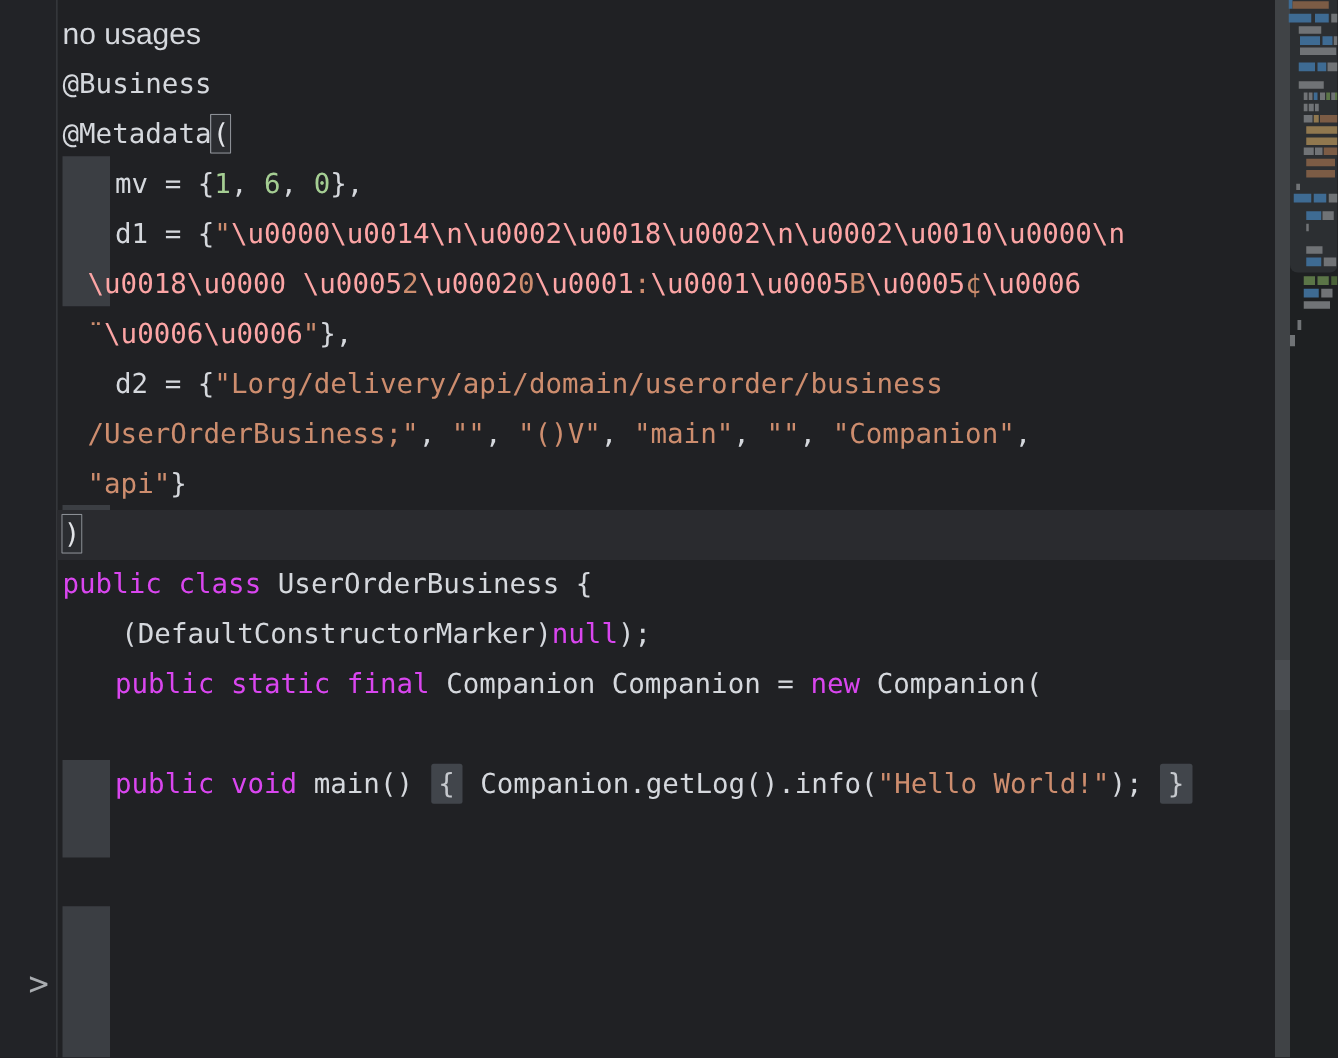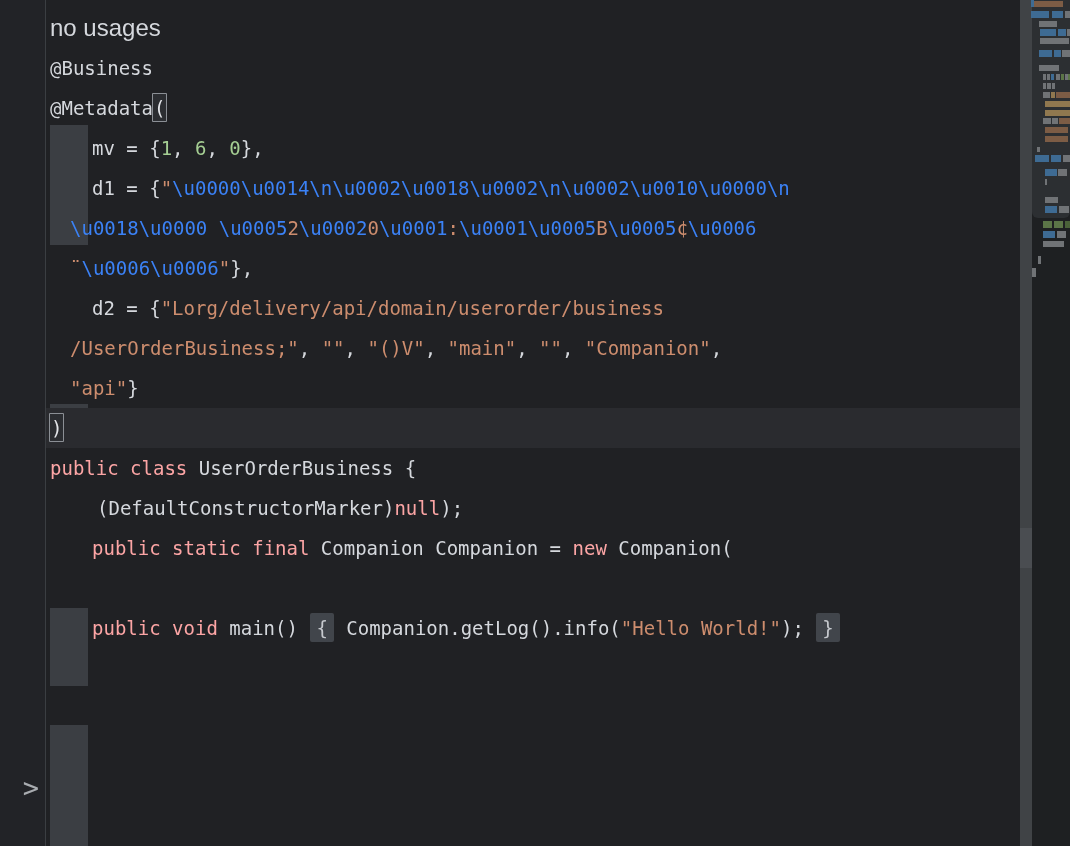--- a/index.html
+++ b/index.html
@@ -18,32 +18,32 @@
     color:#a9acb0;font-size:27px;line-height:36px;text-align:center;
     font-family:"DejaVu Sans Mono",monospace;cursor:pointer;
   }
   
   .code{
     position:absolute;left:46px;top:0;right:38px;bottom:0;
     padding-top:8px;
   }
   .line{
     height:40px;line-height:40px;white-space:pre;
-    font-size:19px;color:#d5d8dd;position:relative;
+    font-size:22px;color:#d5d8dd;position:relative;
   }
   .line.hintline{font-family:"Liberation Sans",sans-serif;font-size:24px;color:#787d84;}
   .line.base{padding-left:4px;}
   .line.ind{padding-left:46px;}
   .line.wrap{padding-left:24px;}
   .line.wrap2{padding-left:51px;}
   .line.caret{background:#2a2b2f;}
   .tk-plain{color:#d5d8dd;}
-  .tk-kw{color:#fca5a5;}
+  .tk-kw{color:#d946ef;}
   .tk-num{color:#a5ce93;}
-  .tk-esc{color:#3b82f6;}
+  .tk-esc{color:#fca5a5;}
   .tk-str{color:#cd8d6e;}
   .tk-boxed{
     color:#e2e4e8;background:#2b2d31;
     box-shadow:inset 0 0 0 1px #8b8f95;
     padding:4px 2px 3px;margin:0 -1px;border-radius:1px;
   }
   .tk-fold{
     color:#c6c9ce;background:#41454b;border-radius:2px;
     padding:4px 6px 3px;margin:0 1px;cursor:pointer;
   }

